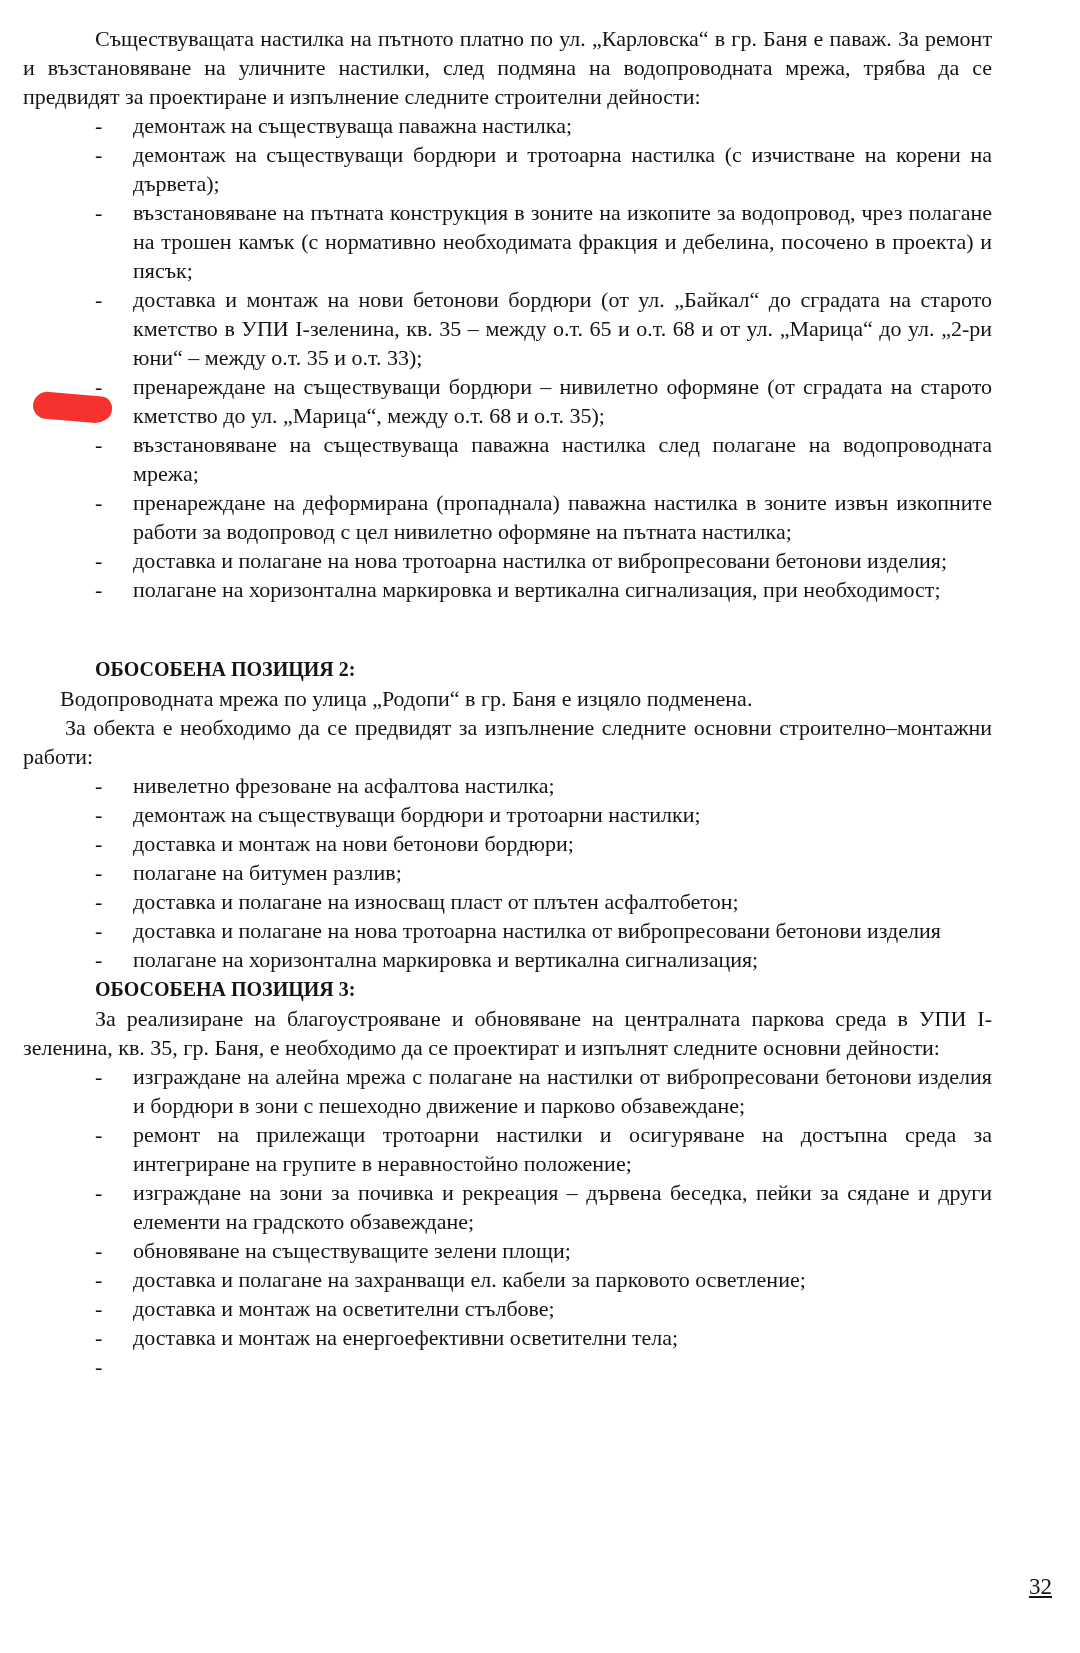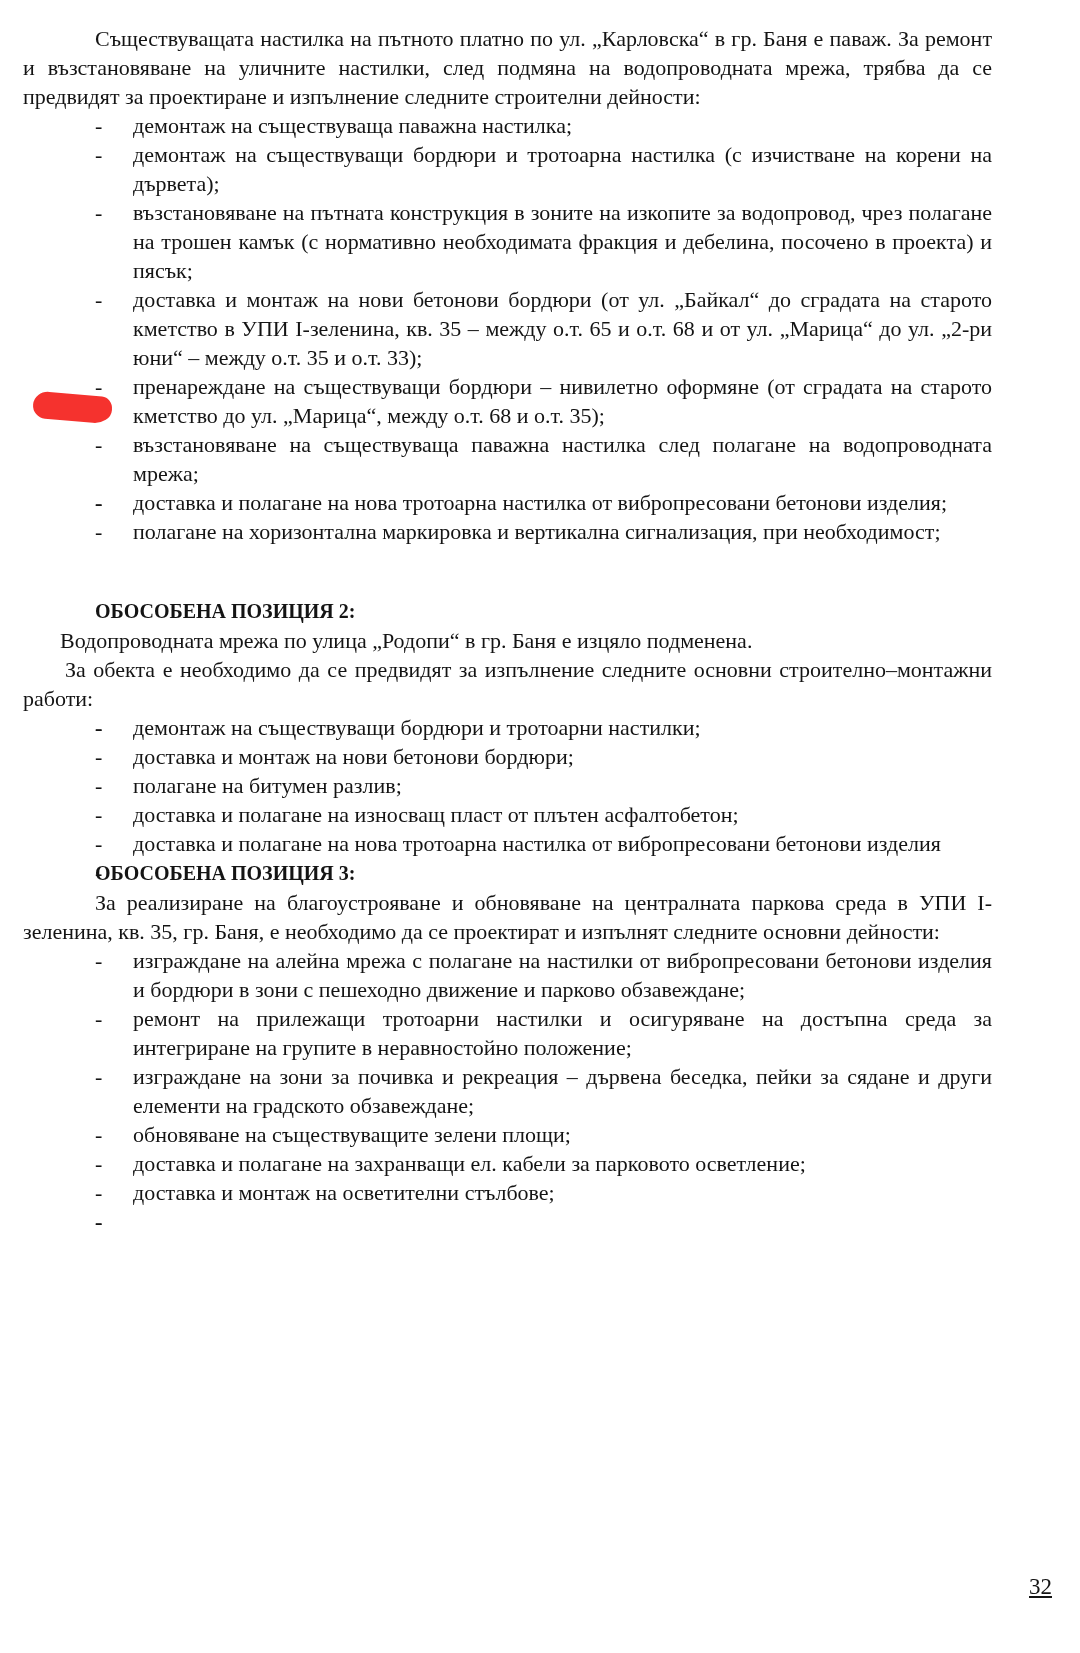--- a/index.html
+++ b/index.html
@@ -91,20 +91,21 @@
           <span>пренареждане на съществуващи бордюри – нивилетно оформяне (от сградата на старото кметство до ул. „Марица“, между о.т. 68 и о.т. 35);</span>
         </li>
 
         <li>
           <span class="dash">-</span>
           <span>възстановяване на съществуваща паважна настилка след полагане на водопроводната мрежа;</span>
         </li>
 
         <li>
           <span class="dash">-</span>
+          <span>пренареждане на деформирана (пропаднала) паважна настилка в зоните извън изкопните работи за водопровод с цел нивилетно оформяне на пътната настилка;</span>
         </li>
 
         <li>
           <span class="dash">-</span>
           <span>доставка и полагане на нова тротоарна настилка от вибропресовани бетонови изделия;</span>
         </li>
 
         <li>
           <span class="dash">-</span>
           <span>полагане на хоризонтална маркировка и вертикална сигнализация, при необходимост;</span>
@@ -115,20 +116,21 @@
   <div class="gap-lg"></div>
 
   <section>
     <h2 class="section-heading">ОБОСОБЕНА ПОЗИЦИЯ 2:</h2>
     <p class="indent-sm">Водопроводната мрежа по улица „Родопи“ в гр. Баня е изцяло подменена.</p>
     <p class="indent-md bold">За обекта е необходимо да се предвидят за изпълнение следните основни строително–монтажни работи:</p>
     <ul class="dash-list">
 
         <li>
           <span class="dash">-</span>
+          <span>нивелетно фрезоване на асфалтова настилка;</span>
         </li>
 
         <li>
           <span class="dash">-</span>
           <span>демонтаж на съществуващи бордюри и тротоарни настилки;</span>
         </li>
 
         <li>
           <span class="dash">-</span>
           <span>доставка и монтаж на нови бетонови бордюри;</span>
@@ -144,20 +146,21 @@
           <span>доставка и полагане на износващ пласт от плътен асфалтобетон;</span>
         </li>
 
         <li>
           <span class="dash">-</span>
           <span>доставка и полагане на нова тротоарна настилка от вибропресовани бетонови изделия</span>
         </li>
 
         <li>
           <span class="dash">-</span>
+          <span>полагане на хоризонтална маркировка и вертикална сигнализация;</span>
         </li>
       </ul>
   </section>
 
   <section>
     <h2 class="section-heading">ОБОСОБЕНА ПОЗИЦИЯ 3:</h2>
     <p class="indent-lg">За реализиране на благоустрояване и обновяване на централната паркова среда в УПИ I-зеленина, кв. 35, гр. Баня, е необходимо да се проектират и изпълнят следните основни дейности:</p>
     <ul class="dash-list">
 
         <li>
@@ -185,20 +188,21 @@
           <span>доставка и полагане на захранващи ел. кабели за парковото осветление;</span>
         </li>
 
         <li>
           <span class="dash">-</span>
           <span>доставка и монтаж на осветителни стълбове;</span>
         </li>
 
         <li>
           <span class="dash">-</span>
+          <span>доставка и монтаж на енергоефективни осветителни тела;</span>
         </li>
 
         <li>
           <span class="dash">-</span>
         </li>
       </ul>
   </section>
 
   <div class="red-mark" style="background-color: rgb(245, 50, 46);"></div>
 

